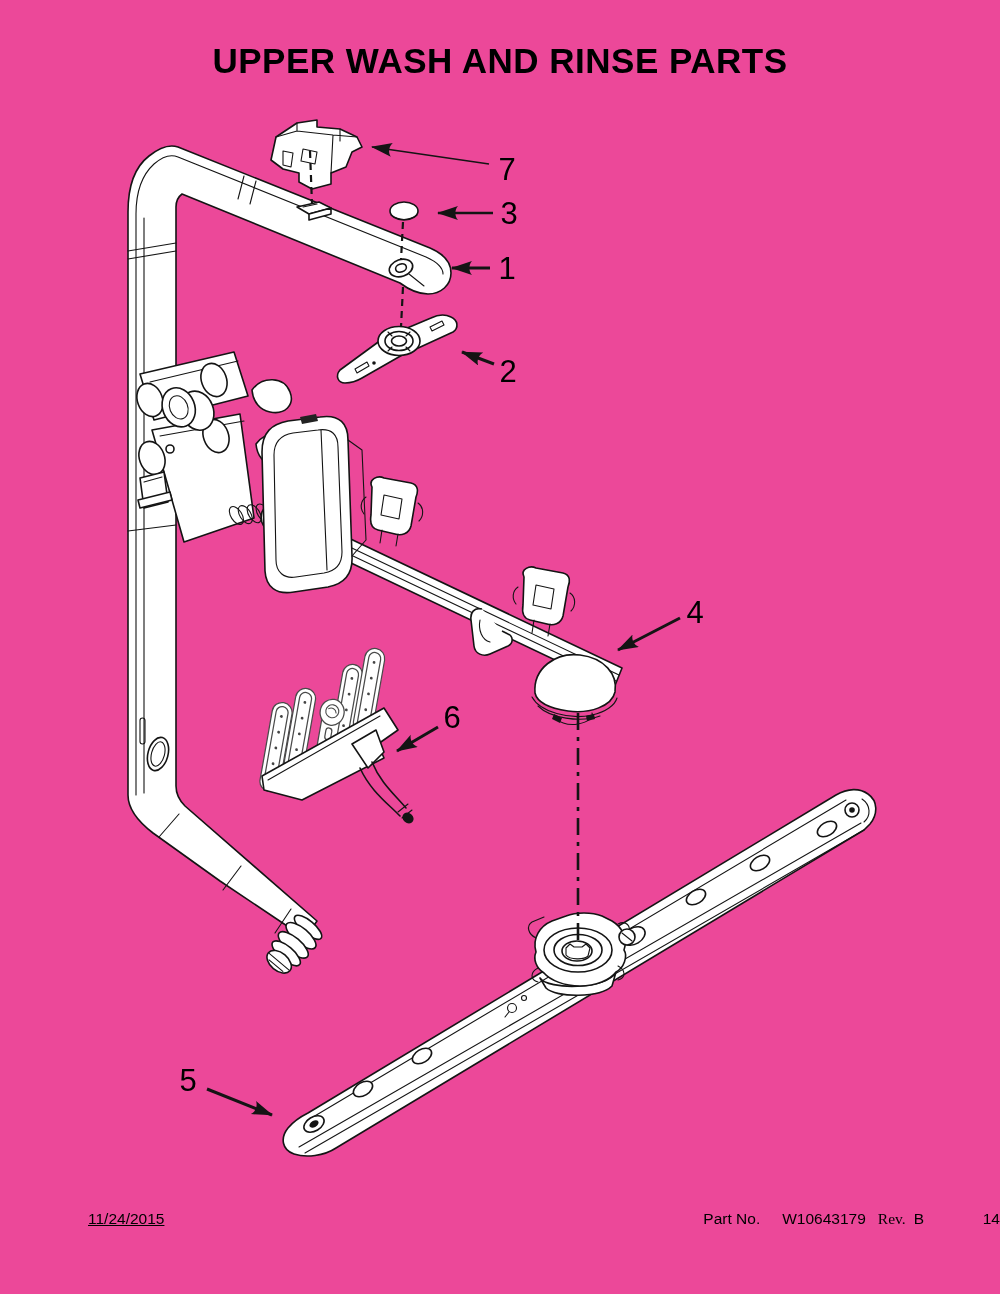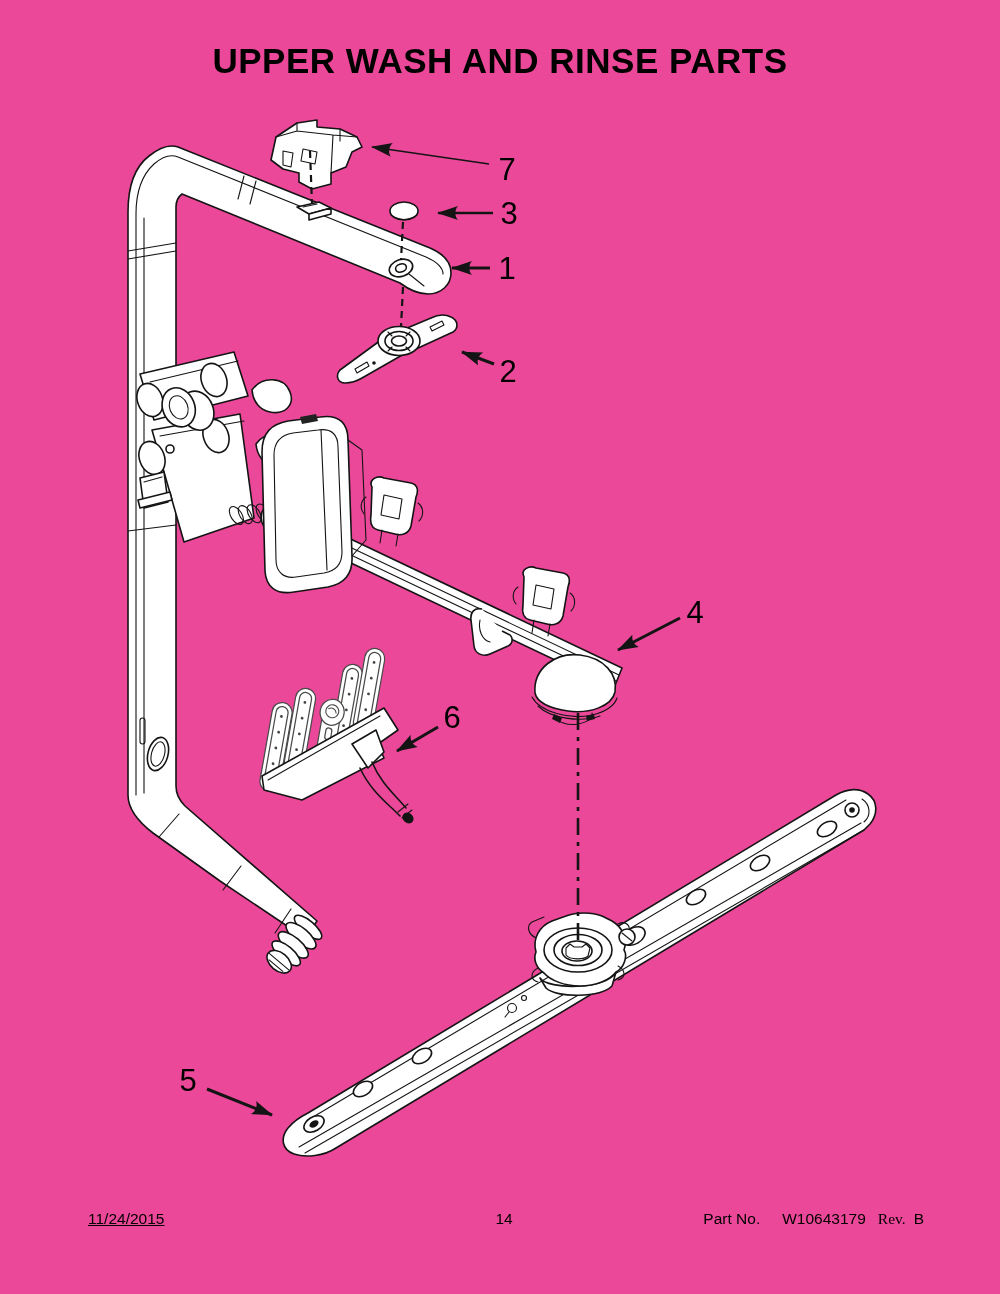--- a/index.html
+++ b/index.html
@@ -4,21 +4,21 @@
 <style>
   html,body{margin:0;padding:0;background:#ffffff;}
   .page{position:relative;width:1000px;height:1294px;background:#ec4899;
         font-family:"Liberation Sans",sans-serif;color:#000;overflow:hidden;}
   .title{position:absolute;top:41px;left:0;right:0;text-align:center;
          font-size:35px;font-weight:700;letter-spacing:0.5px;white-space:nowrap;}
   .callout{position:absolute;font-size:31px;font-weight:400;
            transform:translate(-50%,-50%);line-height:1;}
   .footer{position:absolute;top:1210px;left:0;right:0;font-size:15.5px;}
   .footer .date{position:absolute;left:88px;top:0;text-decoration:underline;}
-  .footer .pageno{position:absolute;left:8px;right:0;text-align:center;top:0;}
+  .footer .pageno{position:absolute;left:8px;right:0;text-align:right;top:0;}
   .footer .partline{position:absolute;right:76px;top:0;}
   .footer .partline span{margin-left:0;}
   .footer .partline .num{margin-left:22px;}
   .footer .partline .rev{margin-left:12px;font-family:Liberation Serif, serif;}
   .footer .partline .revval{margin-left:8px;}
   svg{position:absolute;left:0;top:0;}
   .ink{stroke:#141414;fill:none;stroke-width:1.6;stroke-linejoin:round;stroke-linecap:round;}
   .inkf{stroke:#141414;fill:#ffffff;stroke-width:1.6;stroke-linejoin:round;}
   .thin{stroke-width:1.1;}
   .gray{stroke:#4a4a4a;}

